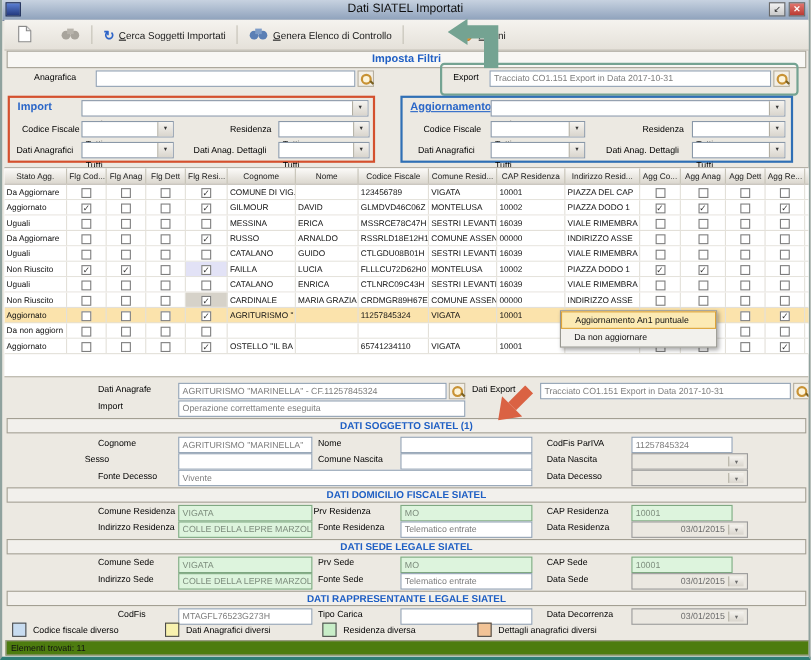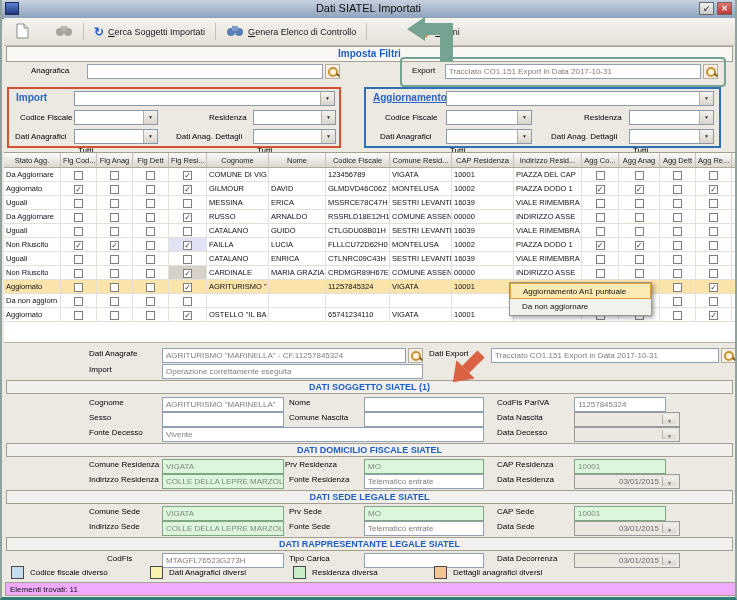--- a/index.html
+++ b/index.html
@@ -69,21 +69,21 @@
   .mi.sel{background:#fceab4;border:1px solid #dda339;}
   
   .split{position:absolute;left:2px;top:342px;width:733px;height:3px;background:#ece9e2;border-top:1px solid #b6b2a6;}
   .drow{position:absolute;left:2px;width:733px;height:15px;}
   .dlabel{position:absolute;top:1px;font-size:8px;color:#000;white-space:nowrap;}
   
   .lgitem{position:absolute;top:566px;display:flex;align-items:center;gap:6px;}
   .sw{width:13px;height:13px;box-sizing:border-box;border:1px solid #4a4a4a;}
   .lgtext{font-size:8px;color:#000;}
   .status{position:absolute;left:3px;top:582px;width:731px;height:14px;box-sizing:border-box;border:1px solid #a39f93;
-    background:#f0abfc;font-size:8px;color:#111;padding:2px 4px;}
+    background:#4d7c0f;font-size:8px;color:#111;padding:2px 4px;}
 </style>
 </head>
 <body>
 
 <div class="window">
 
   <div class="titlebar">
     <div class="appicon"></div>
     <div class="title">Dati SIATEL Importati</div>
     <div class="wbtn" style="right:21px;">↙</div>
@@ -616,21 +616,21 @@
 
   <div class="drow" style="top:397px;">
     <div class="dlabel" style="left:85px;">Cognome</div>
     <div class="field gray" style="left:158px;top:0;width:122px;">AGRITURISMO "MARINELLA"</div>
     <div class="dlabel" style="left:285px;">Nome</div>
     <div class="field" style="left:360px;top:0;width:120px;"></div>
     <div class="dlabel" style="left:493px;">CodFis ParIVA</div>
     <div class="field gray" style="left:570px;top:0;width:92px;">11257845324</div>
   </div>
   <div class="drow" style="top:412px;">
-    <div class="dlabel" style="left:85px;">Sesso</div>
+    <div class="dlabel" style="left:73px;">Sesso</div>
     <div class="field" style="left:158px;top:0;width:122px;"></div>
     <div class="dlabel" style="left:285px;">Comune Nascita</div>
     <div class="field" style="left:360px;top:0;width:120px;"></div>
     <div class="dlabel" style="left:493px;">Data Nascita</div>
     <div class="field datec" style="left:570px;top:0;width:106px;">
       <span class="dtx"></span>
         <span class="btn" style="width:13px;background:linear-gradient(#f5f3ef,#d9d5cd);border-left:1px solid #b2aea2;font-size:5px;text-align:center;line-height:12px;">▼</span>
     </div>
   </div>
   <div class="drow" style="top:427px;">

